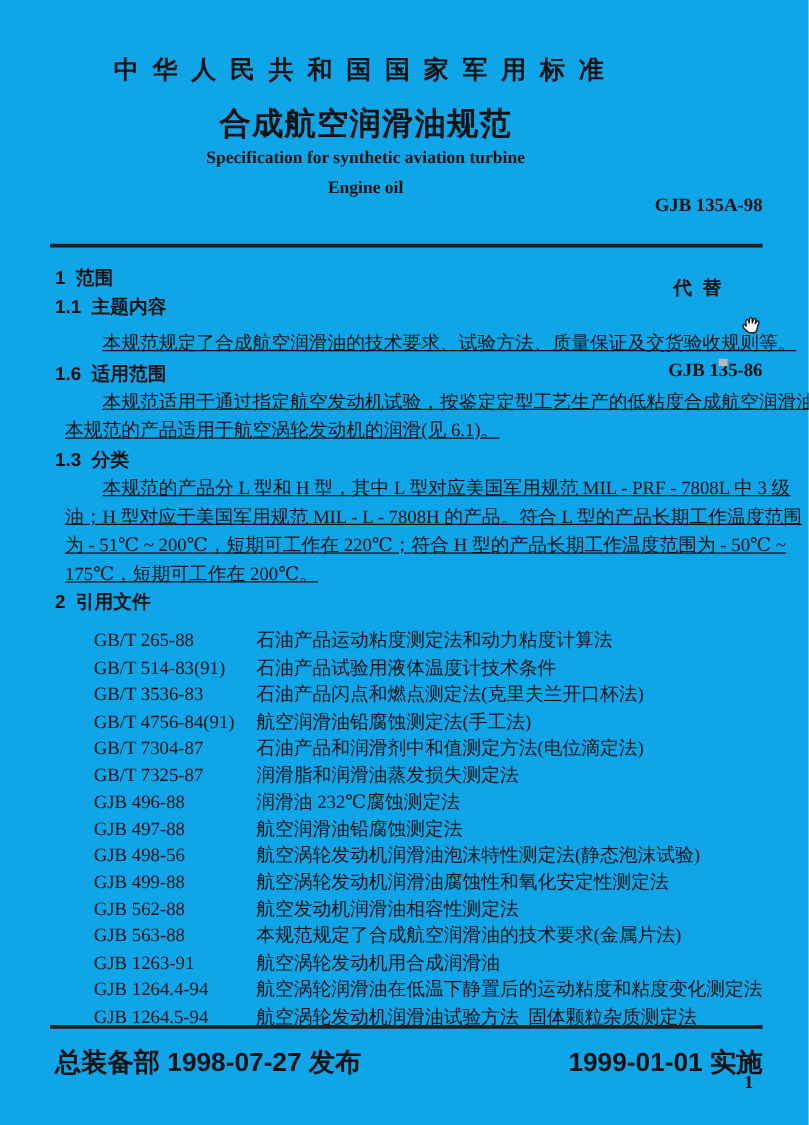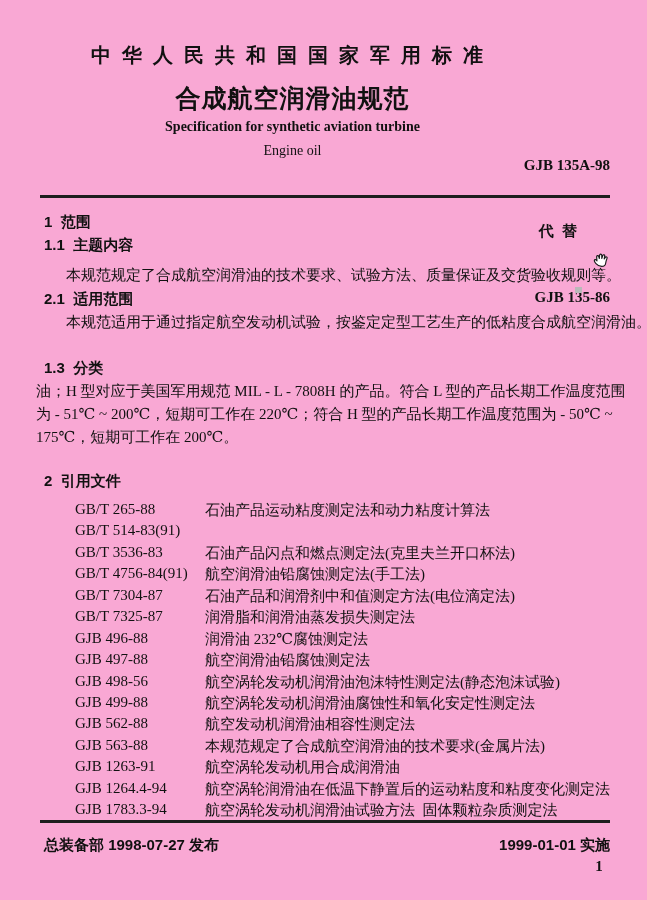--- a/index.html
+++ b/index.html
@@ -1,20 +1,20 @@
 <!DOCTYPE html>
 <html><head>
 <meta charset="utf-8">
 <style>
   html, body { margin: 0; padding: 0; background: #ffffff; }
   .page {
     position: relative;
     width: 647px;
     height: 900px;
-    background: #f9a8d4;
+    background: #0ea5e9;
     overflow: hidden;
     font-family: "Liberation Serif", "DejaVu Serif", serif;
     color: #111111;
   }
   .abs { position: absolute; }
 
   
   .head-center { left: 40px; width: 505px; text-align: center; }
   .banner {
     top: 42px;
@@ -23,21 +23,21 @@
     letter-spacing: 11px;
     white-space: pre;
   }
   .title-cn {
     top: 82px;
     font-family: "Liberation Sans", "DejaVu Sans", sans-serif;
     font-size: 25px; font-weight: 700;
     letter-spacing: 1px;
   }
   .title-en1 { top: 119px; font-size: 14px; font-weight: 700; }
-  .title-en2 { top: 143px; font-size: 14px; font-weight: 400; }
+  .title-en2 { top: 143px; font-size: 14px; font-weight: 700; }
 
   .stdno-block {
     top: 110px; right: 37px; width: 120px;
     text-align: right;
     font-size: 15px; font-weight: 700;
     line-height: 22px;
     white-space: pre;
   }
   .stdno-block .replace {
     font-family: "Liberation Sans", "DejaVu Sans", sans-serif;
@@ -50,42 +50,43 @@
   .rule-bottom { top: 820px; }
 
   
   .h1, .h2 {
     left: 44px; right: 37px;
     font-family: "Liberation Sans", "DejaVu Sans", sans-serif;
     font-size: 15px; font-weight: 700;
     white-space: pre;
   }
   .para {
-    left: 36px; width: 570px;
+    left: 52px; width: 570px;
     font-size: 15px;
     line-height: 23px;
+    text-decoration: underline;
   }
   .para .line { white-space: pre; }
   .para .ind { padding-left: 30px; }
 
   
   .reflist {
     left: 44px; width: 575px;
     font-size: 15px;
   }
-  .ref-row { display: flex; height: 21.45px; align-items: flex-start; padding-left: 31px; }
+  .ref-row { display: flex; height: 21.45px; align-items: flex-end; padding-left: 31px; }
   .ref-code { width: 130px; flex: 0 0 130px; white-space: pre; }
   .ref-title { flex: 1; white-space: pre; }
 
   
   .footer {
     top: 836px; left: 44px; right: 37px;
     display: flex; justify-content: space-between;
     font-family: "Liberation Sans", "DejaVu Sans", sans-serif;
-    font-size: 15px; font-weight: 700;
+    font-size: 21px; font-weight: 700;
   }
   .pageno {
     top: 858px; left: 590px; width: 18px;
     text-align: center;
     font-size: 15px; font-weight: 700;
   }
 
   
   .hand-cursor { top: 249px; left: 591px; width: 23px; height: 23px; }
   .hand-cursor svg { display: block; width: 100%; height: 100%; }
@@ -111,41 +112,44 @@
 
   <div class="abs rule rule-top"></div>
 
   <div class="abs h1" style="top:213px">1  范围</div>
 
   <div class="abs h2" style="top:236px">1.1  主题内容</div>
   <div class="abs para" style="top:264px">
     <div class="line ind">本规范规定了合成航空润滑油的技术要求、试验方法、质量保证及交货验收规则等。</div>
   </div>
 
-  <div class="abs h2" style="top:290px">2.1  适用范围</div>
+  <div class="abs h2" style="top:290px">1.6  适用范围</div>
   <div class="abs para" style="top:311px">
     <div class="line ind">本规范适用于通过指定航空发动机试验，按鉴定定型工艺生产的低粘度合成航空润滑油。</div>
+    <div class="line">本规范的产品适用于航空涡轮发动机的润滑(见 6.1)。</div>
   </div>
 
   <div class="abs h2" style="top:359px">1.3  分类</div>
   <div class="abs para" style="top:380px">
+    <div class="line ind">本规范的产品分 L 型和 H 型，其中 L 型对应美国军用规范 MIL - PRF - 7808L 中 3 级</div>
     <div class="line">油；H 型对应于美国军用规范 MIL - L - 7808H 的产品。符合 L 型的产品长期工作温度范围</div>
     <div class="line">为 - 51℃ ~ 200℃，短期可工作在 220℃；符合 H 型的产品长期工作温度范围为 - 50℃ ~</div>
     <div class="line">175℃，短期可工作在 200℃。</div>
   </div>
 
   <div class="abs h1" style="top:472px">2  引用文件</div>
 
   <div class="abs reflist" style="top:501px">
     <div class="ref-row">
       <span class="ref-code">GB/T 265-88</span>
       <span class="ref-title">石油产品运动粘度测定法和动力粘度计算法</span>
     </div>
     <div class="ref-row">
       <span class="ref-code">GB/T 514-83(91)</span>
+      <span class="ref-title">石油产品试验用液体温度计技术条件</span>
     </div>
     <div class="ref-row">
       <span class="ref-code">GB/T 3536-83</span>
       <span class="ref-title">石油产品闪点和燃点测定法(克里夫兰开口杯法)</span>
     </div>
     <div class="ref-row">
       <span class="ref-code">GB/T 4756-84(91)</span>
       <span class="ref-title">航空润滑油铅腐蚀测定法(手工法)</span>
     </div>
     <div class="ref-row">
@@ -182,21 +186,21 @@
     </div>
     <div class="ref-row">
       <span class="ref-code">GJB 1263-91</span>
       <span class="ref-title">航空涡轮发动机用合成润滑油</span>
     </div>
     <div class="ref-row">
       <span class="ref-code">GJB 1264.4-94</span>
       <span class="ref-title">航空涡轮润滑油在低温下静置后的运动粘度和粘度变化测定法</span>
     </div>
     <div class="ref-row">
-      <span class="ref-code">GJB 1783.3-94</span>
+      <span class="ref-code">GJB 1264.5-94</span>
       <span class="ref-title">航空涡轮发动机润滑油试验方法  固体颗粒杂质测定法</span>
     </div>
   </div>
 
   <div class="abs rule rule-bottom"></div>
 
   <div class="abs footer">
     <span>总装备部 1998-07-27 发布</span>
     <span>1999-01-01 实施</span>
   </div>

